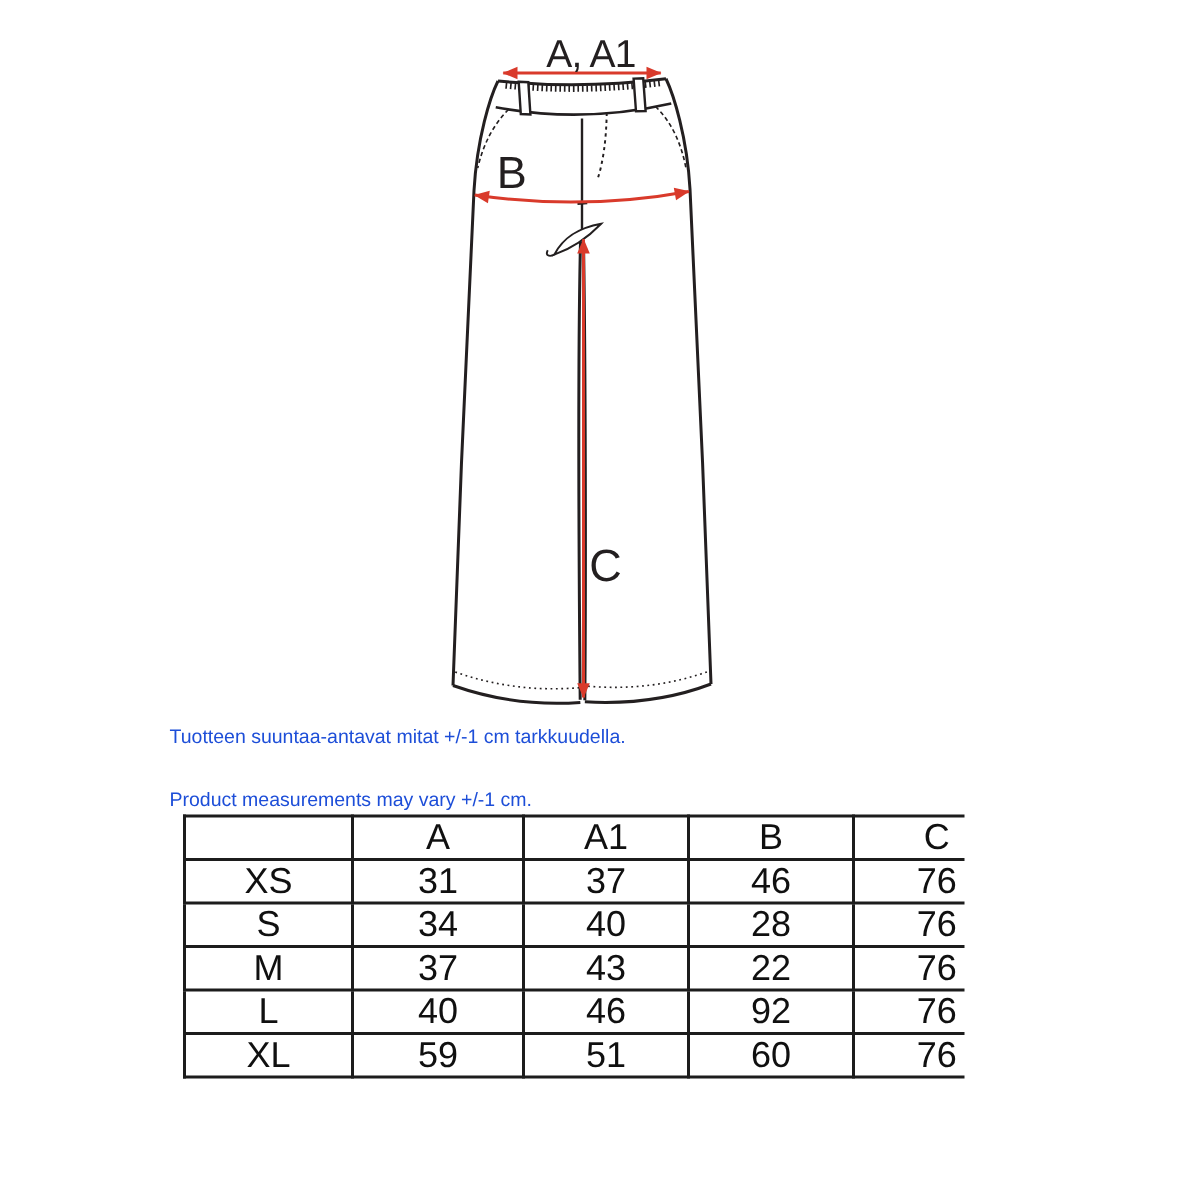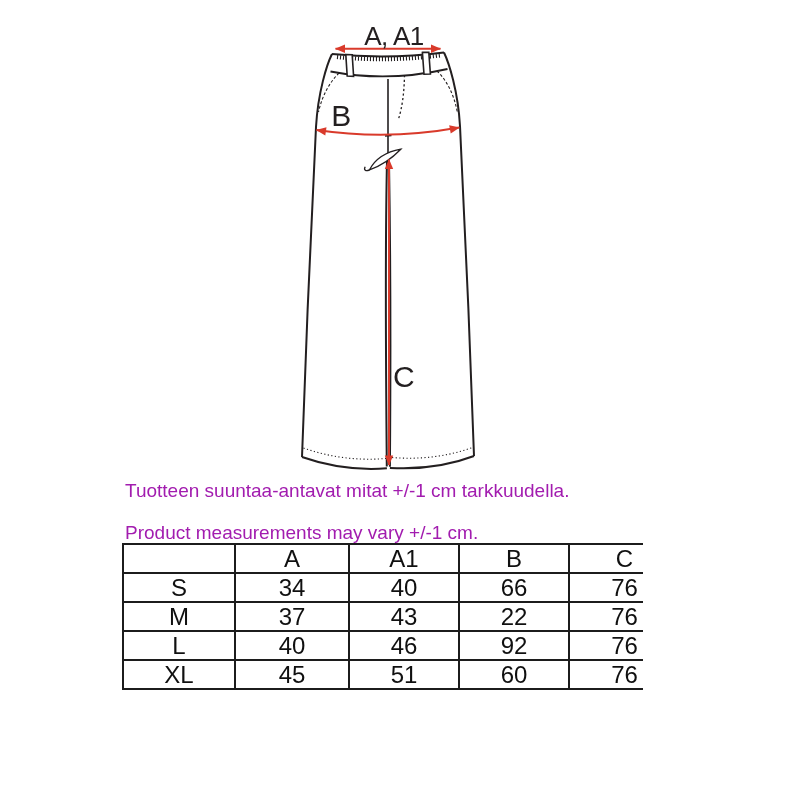--- a/index.html
+++ b/index.html
@@ -22,22 +22,22 @@
   .fillw{fill:#ffffff;}
   .red{stroke:var(--accent,#d93a2b);fill:none;stroke-width:2;}
   .arrfill{fill:var(--accent,#d93a2b);}
   .measure-label{
     fill:var(--line,#231f20);
     font-family:"Liberation Sans",sans-serif;
     letter-spacing:-0.5px;
   }
   
   .note{
-    position:absolute;left:125px;font-size:19px;line-height:21px;
-    color:#a21caf;white-space:nowrap;
+    position:absolute;left:113px;font-size:13px;line-height:21px;
+    color:#1d4ed8;white-space:nowrap;
   }
   .note-fi{top:480px;}
   .note-sv{top:501px;}
   .note-en{top:522px;}
   
   table.size-table{
     position:absolute;left:122px;top:543px;width:557px;
     border-collapse:collapse;table-layout:fixed;
   }
   table.size-table th,table.size-table td{
@@ -118,43 +118,50 @@
       <tr>
         <th></th>
         <th>A</th>
         <th>A1</th>
         <th>B</th>
         <th>C</th>
       </tr>
     </thead>
     <tbody>
       <tr>
+        <td>XS</td>
+        <td>31</td>
+        <td>37</td>
+        <td>46</td>
+        <td>76</td>
+      </tr>
+      <tr>
         <td>S</td>
         <td>34</td>
         <td>40</td>
-        <td>66</td>
+        <td>28</td>
         <td>76</td>
       </tr>
       <tr>
         <td>M</td>
         <td>37</td>
         <td>43</td>
         <td>22</td>
         <td>76</td>
       </tr>
       <tr>
         <td>L</td>
         <td>40</td>
         <td>46</td>
         <td>92</td>
         <td>76</td>
       </tr>
       <tr>
         <td>XL</td>
-        <td>45</td>
+        <td>59</td>
         <td>51</td>
         <td>60</td>
         <td>76</td>
       </tr>
     </tbody>
   </table>
 
 </div>
 
 </body></html>

